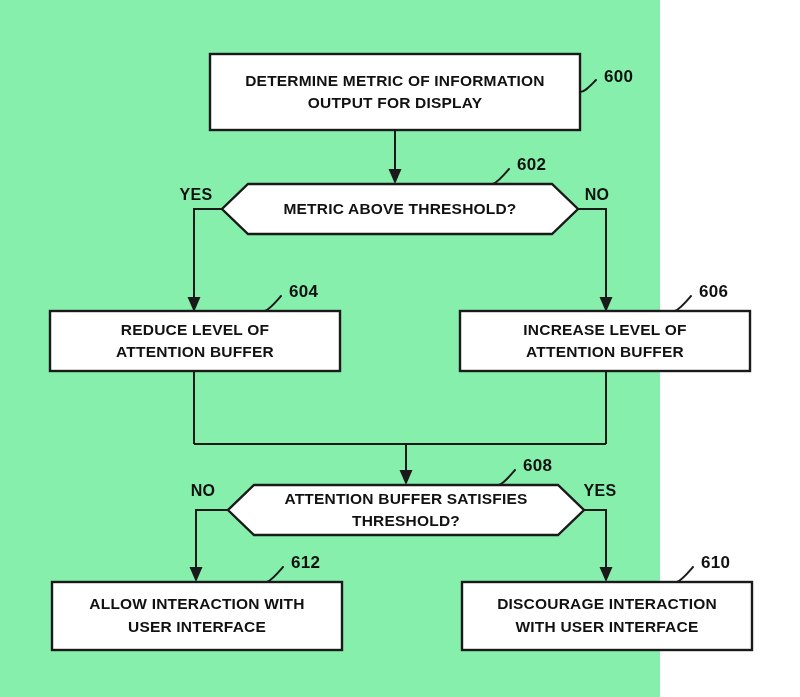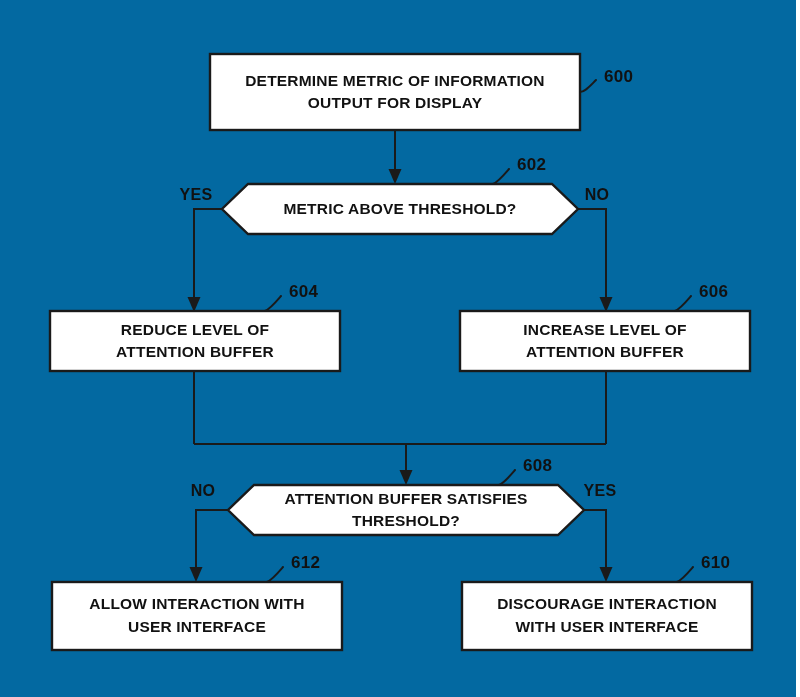--- a/index.html
+++ b/index.html
@@ -8,23 +8,23 @@
     background: #ffffff;
   }
   body {
     width: 800px;
     height: 697px;
     font-family: "Liberation Sans", sans-serif;
     overflow: hidden;
   }
   #figure-root {
     position: relative;
-    width: 796px;
+    width: 660px;
     height: 697px;
-    background: #0369a1;
+    background: #86efac;
   }
   svg#flowchart {
     display: block;
     width: 800px;
     height: 697px;
   }
   .shape-outline {
     fill: #ffffff;
     stroke: #1a1a1a;
     stroke-width: 2.4;

